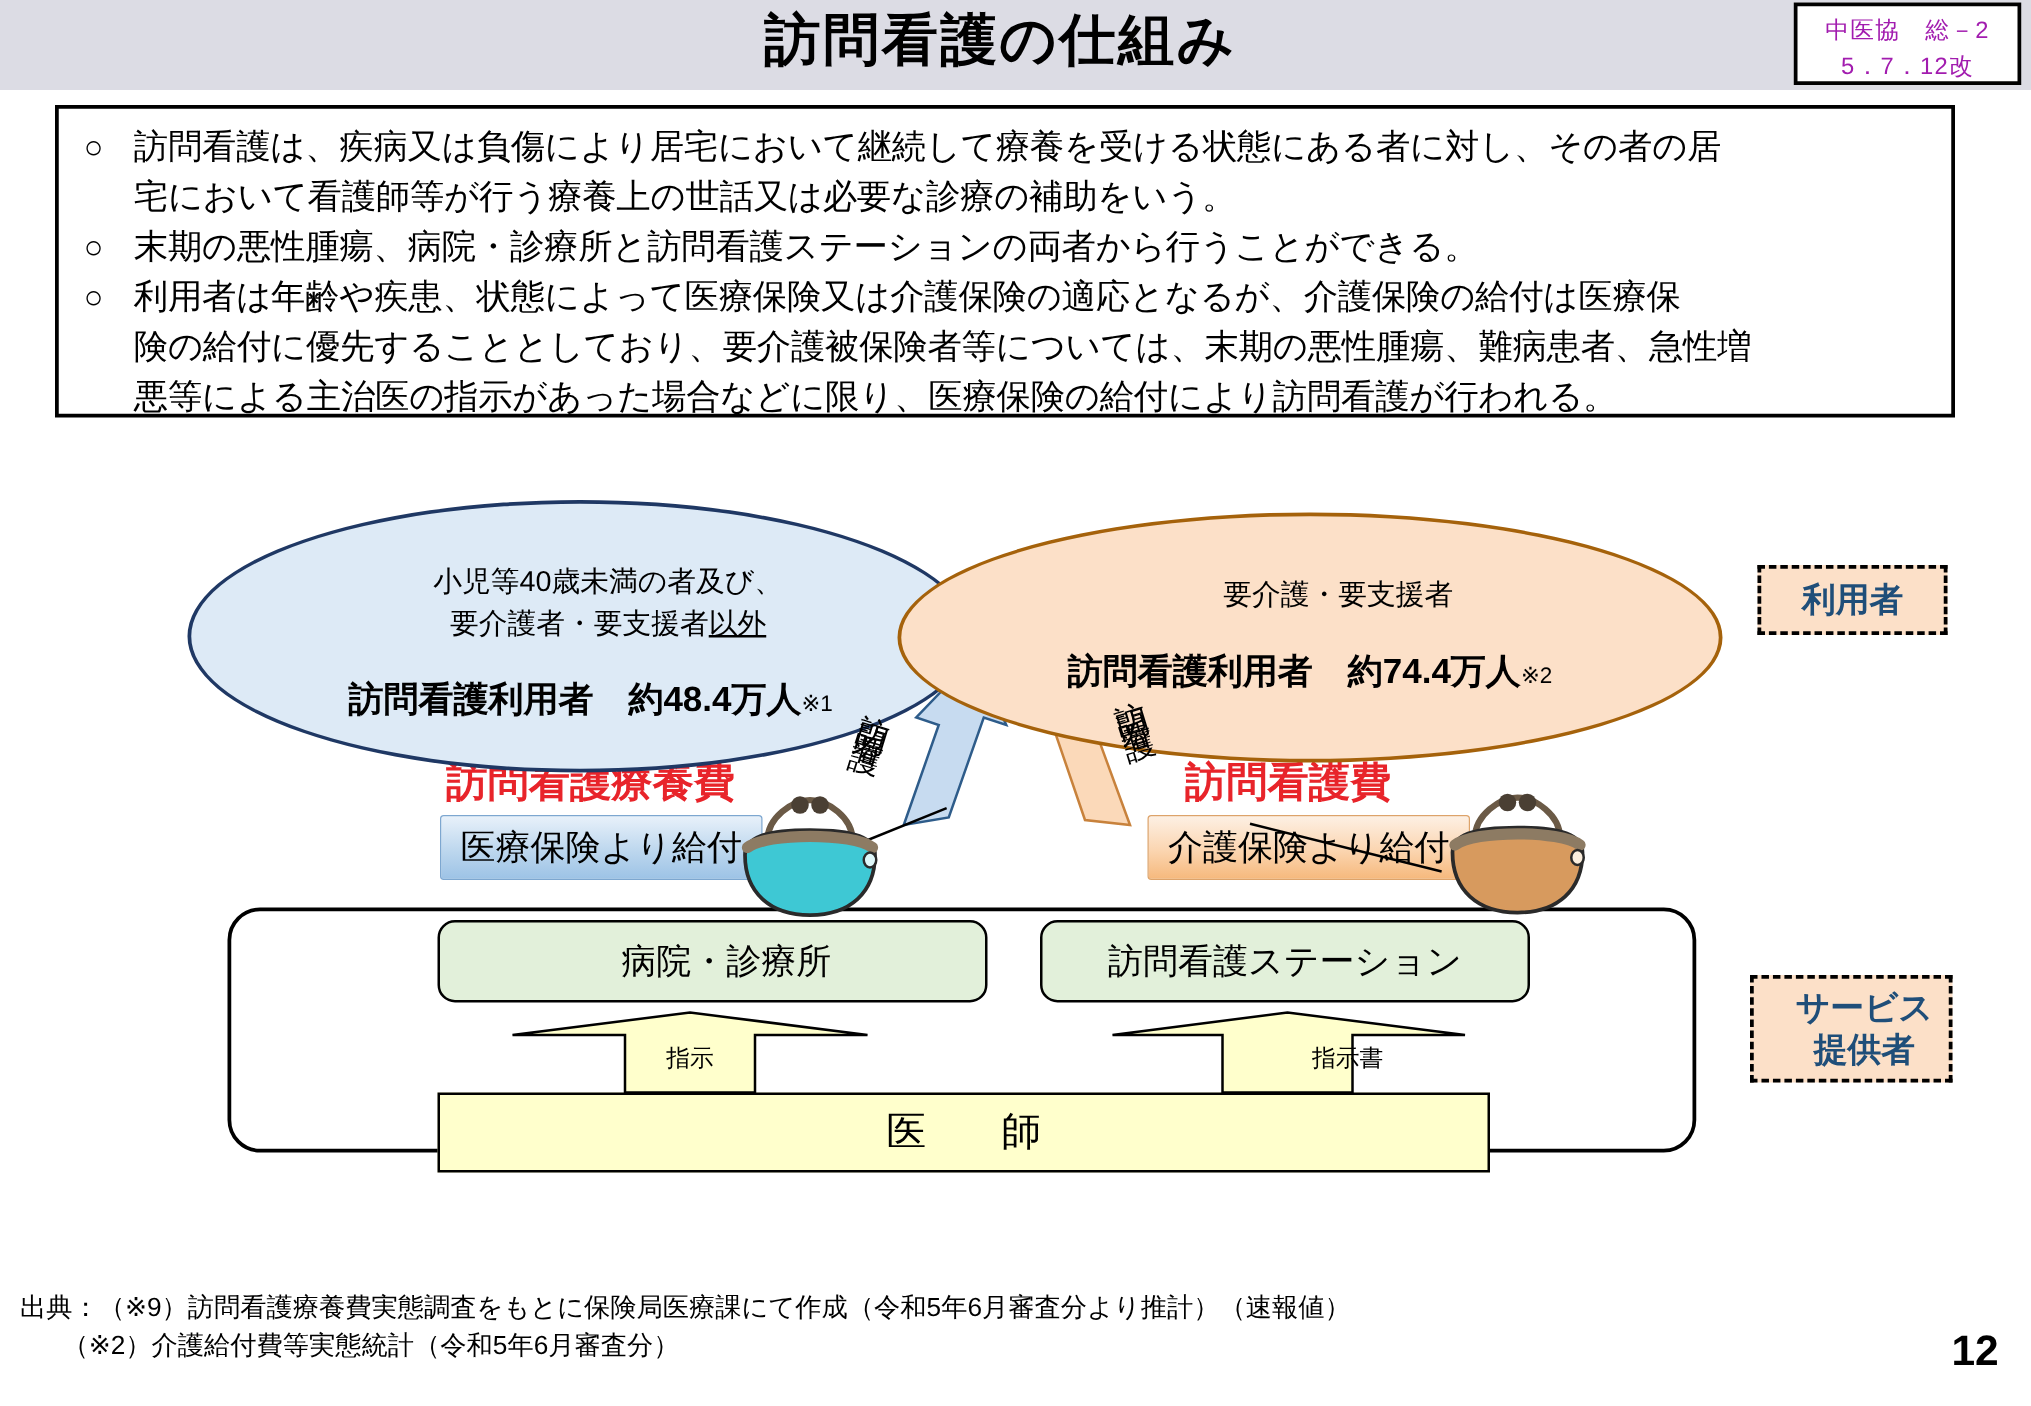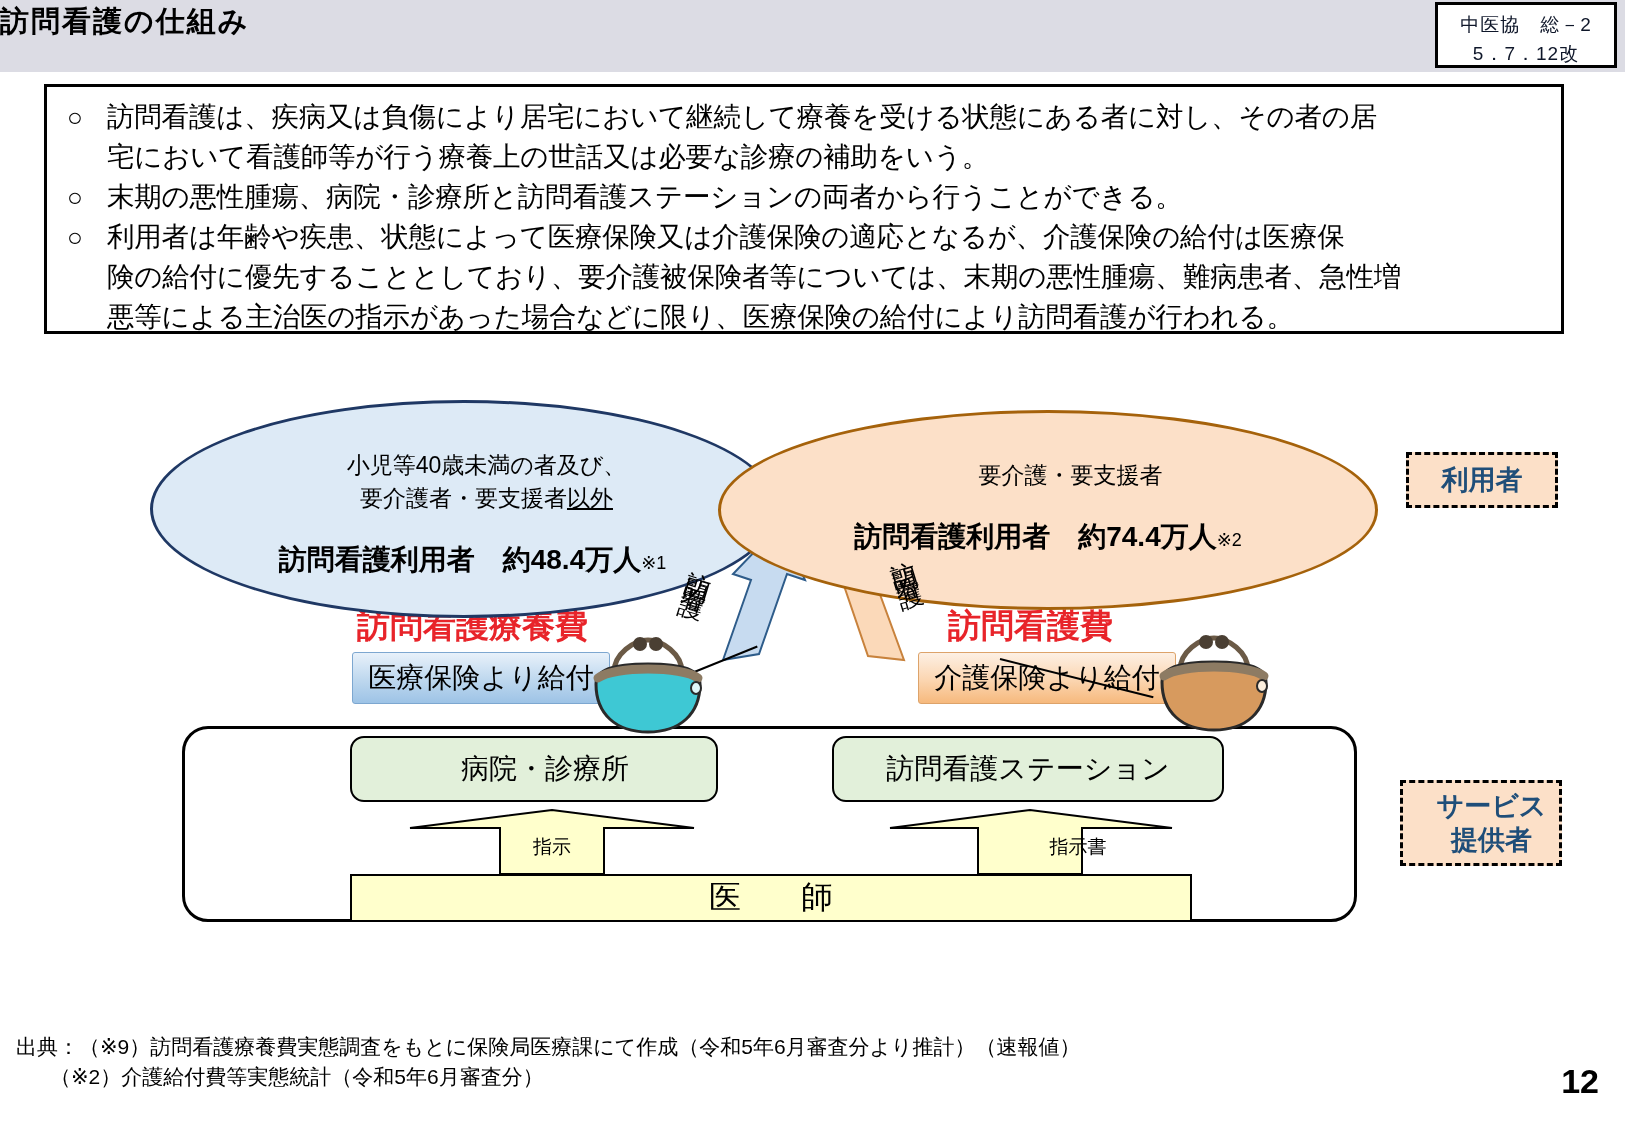--- a/index.html
+++ b/index.html
@@ -11,30 +11,31 @@
     overflow: hidden;
   }
 
   
   #header-band {
     position: absolute; left: 0; top: 0; width: 1625px; height: 72px;
     background: #dcdce4;
   }
   #page-title {
     position: absolute; left: 0; top: 2px; width: 1601px;
-    font-size: 29px; font-weight: bold; color: #000;
+    text-align: center;
+    font-size: 45px; font-weight: bold; color: #000;
     letter-spacing: 2px;
   }
   #doc-number-box {
     position: absolute; right: 8px; top: 2px;
     width: 182px; height: 66px;
     border: 3px solid #000; background: #fff;
     padding: 5px 0 16px 0;
     text-align: center;
-    font-size: 19px; line-height: 29px; color: #0f172a;
+    font-size: 19px; line-height: 29px; color: #a21caf;
     letter-spacing: 1px;
   }
 
   
   #statement-box {
     position: absolute; left: 44px; top: 84px;
     width: 1520px; height: 250px;
     border: 3px solid #000; background: #fff;
     padding: 10px 14px 0 14px;
   }
@@ -116,25 +117,25 @@
     position: absolute; left: 182px; top: 386px;
     width: 1175px; height: 196px;
     border: 3px solid #000; border-radius: 26px; background: #fff;
   }
   .provider-box {
     position: absolute; height: 66px;
     background: #e2f0da; border: 2px solid #000; border-radius: 14px;
     display: flex; align-items: center; justify-content: center;
     font-size: 28px; color: #000;
   }
-  #provider-hospital { left: 350px; top: 396px; width: 368px; padding-left: 22px; }
+  #provider-hospital { left: 350px; top: 396px; width: 440px; padding-left: 22px; }
   #provider-station  { left: 832px; top: 396px; width: 392px; }
 
   .doctor-bar {
-    position: absolute; left: 350px; top: 534px; width: 842px; height: 48px;
+    position: absolute; left: 350px; top: 534px; width: 842px; height: 64px;
     background: #ffffcc; border: 2px solid #000;
     display: flex; align-items: center; justify-content: center;
     font-size: 32px; color: #000; letter-spacing: 14px; padding-left: 14px;
   }
 
   .instr-label {
     position: absolute; font-size: 19px; color: #000;
     text-align: center;
   }
 

